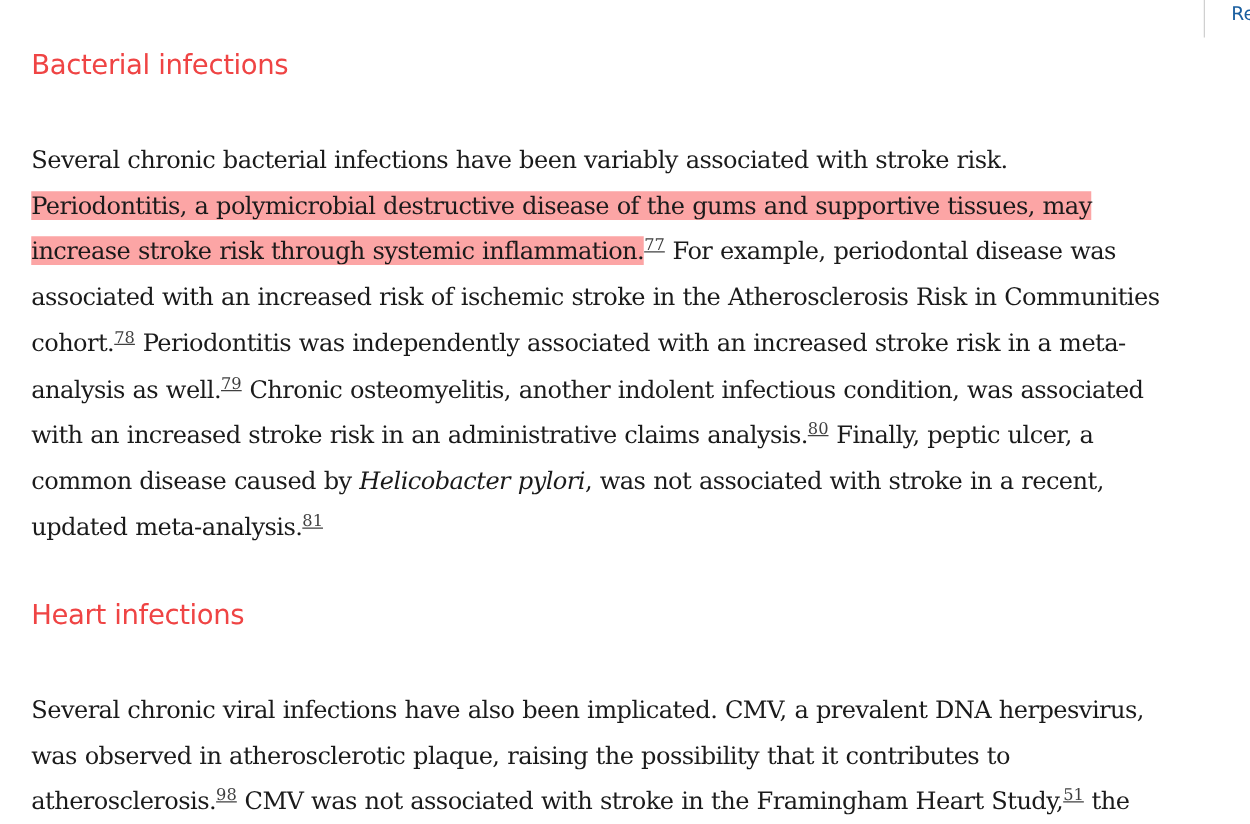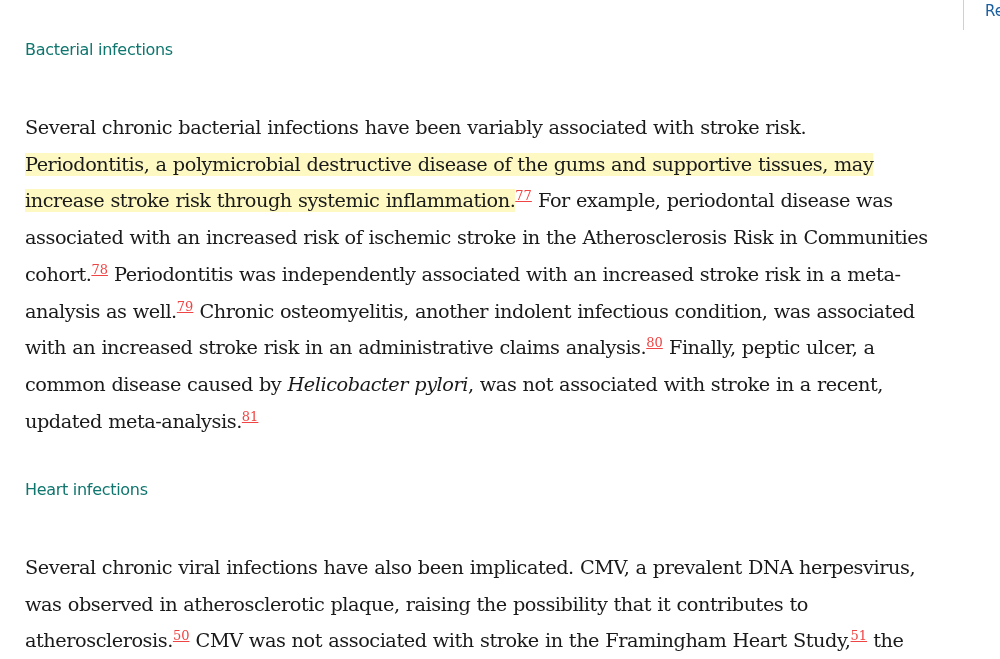--- a/index.html
+++ b/index.html
@@ -33,46 +33,46 @@
     }
     .article {
       position: absolute;
       left: 25px;
       top: 0;
       width: 920px;
     }
     h2.section-heading {
       font-family: "DejaVu Sans", sans-serif;
       font-weight: 400;
-      font-size: 16px;
+      font-size: 22px;
       letter-spacing: -0.3px;
       margin: 0;
-      color: #0f766e;
+      color: #ef4444;
     }
     #h-bacterial { position: absolute; top: 40px; left: 0; }
     #h-viral { position: absolute; top: 480px; left: 0; }
     p.body-para {
       font-family: "DejaVu Serif", serif;
       font-size: 19.3px;
       line-height: 36.7px;
       margin: 0;
       letter-spacing: -0.45px;
       word-spacing: 0.5px;
       color: #1a1a1a;
       position: absolute;
       left: 0;
       width: 905px;
     }
     #p-bacterial { top: 110px; }
     #p-viral { top: 550px; }
     .hl {
-      background: #fef9c3;
+      background: #fca5a5;
     }
     a.ref {
-      color: #ef4444;
+      color: #404040;
       text-decoration: underline;
       font-size: 13px;
       vertical-align: 7px;
       line-height: 0;
       letter-spacing: 0;
       margin-top: 16px;
     }
     em { }
   </style>
 </head>
@@ -82,15 +82,15 @@
 <a class="right-link">Re</a>
 
 <div class="article">
 
   <h2 id="h-bacterial" class="section-heading">Bacterial infections</h2>
 
   <p id="p-bacterial" class="body-para"><span>Several chronic bacterial infections have been variably associated with stroke risk.</span> <span class="hl">Periodontitis, a polymicrobial destructive disease of the gums and supportive tissues, may increase stroke risk through systemic inflammation.</span><a class="ref">77</a><span> For example, periodontal disease was associated with an increased risk of ischemic stroke in the Atherosclerosis Risk in Communities cohort.</span><a class="ref">78</a><span> Periodontitis was independently associated with an increased stroke risk in a meta-analysis as well.</span><a class="ref">79</a><span> Chronic osteomyelitis, another indolent infectious condition, was associated with an increased stroke risk in an administrative claims analysis.</span><a class="ref">80</a><span> Finally, peptic ulcer, a common disease caused by </span><em>Helicobacter pylori</em><span>, was not associated with stroke in a recent, updated meta-analysis.</span><a class="ref">81</a></p>
 
   <h2 id="h-viral" class="section-heading">Heart infections</h2>
 
-  <p id="p-viral" class="body-para"><span>Several chronic viral infections have also been implicated. CMV, a prevalent DNA herpesvirus, was observed in atherosclerotic plaque, raising the possibility that it contributes to atherosclerosis.</span><a class="ref">50</a><span> CMV was not associated with stroke in the Framingham Heart Study,</span><a class="ref">51</a><span> the</span></p>
+  <p id="p-viral" class="body-para"><span>Several chronic viral infections have also been implicated. CMV, a prevalent DNA herpesvirus, was observed in atherosclerotic plaque, raising the possibility that it contributes to atherosclerosis.</span><a class="ref">98</a><span> CMV was not associated with stroke in the Framingham Heart Study,</span><a class="ref">51</a><span> the</span></p>
 
 </div>
 
 </body></html>

